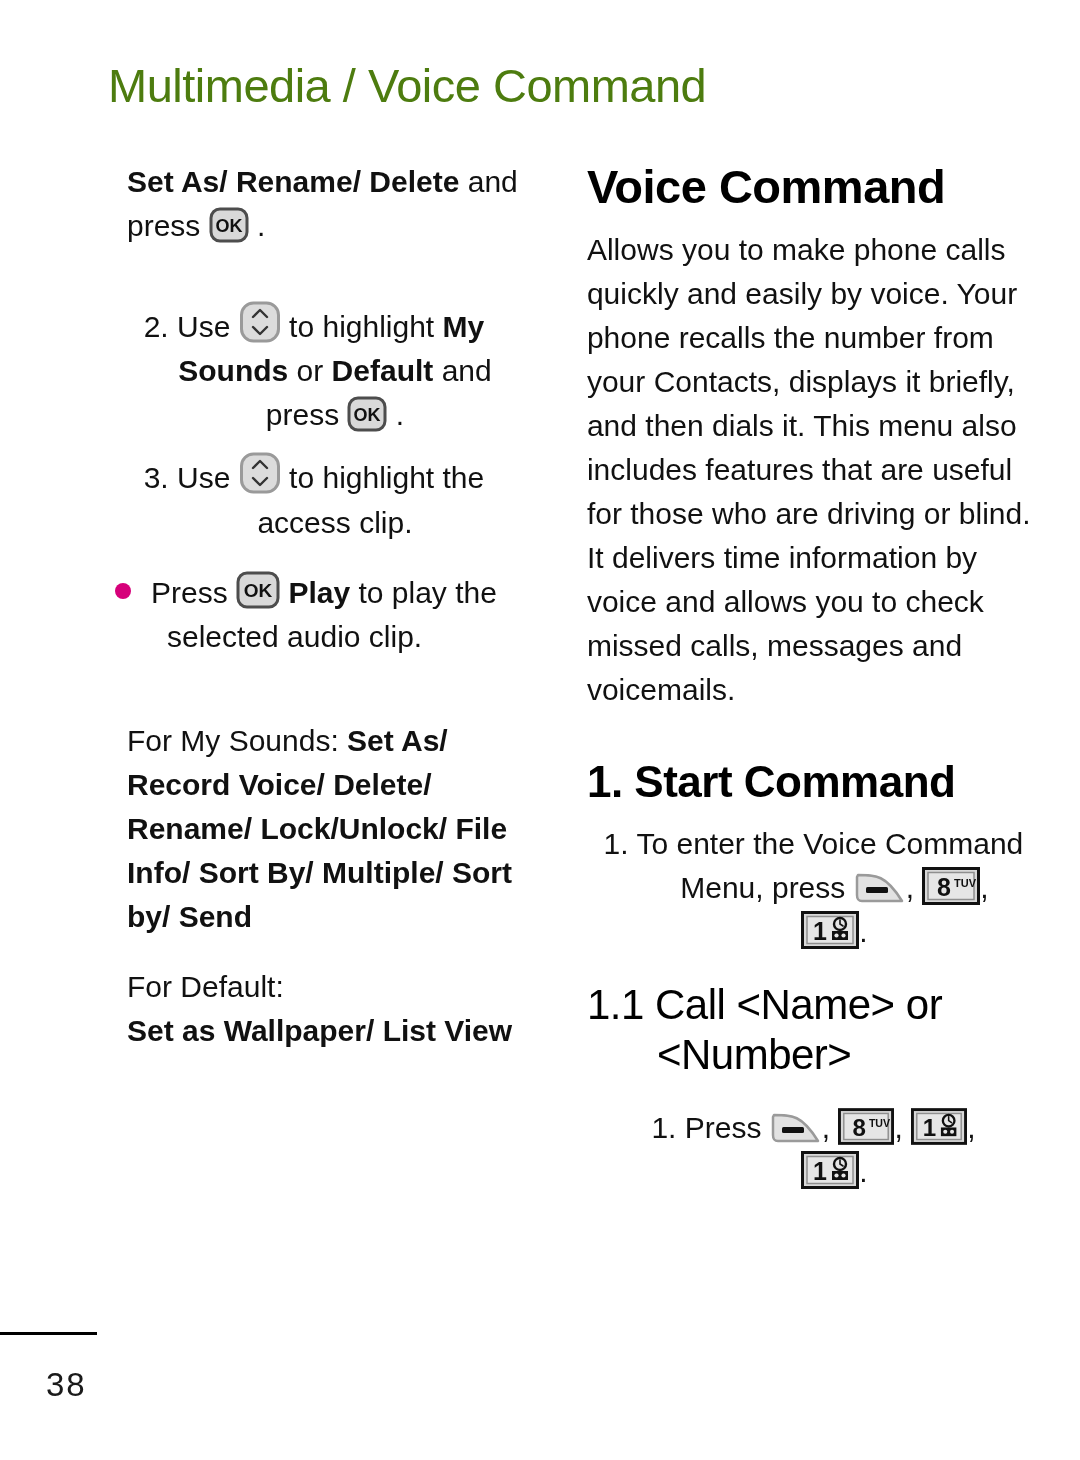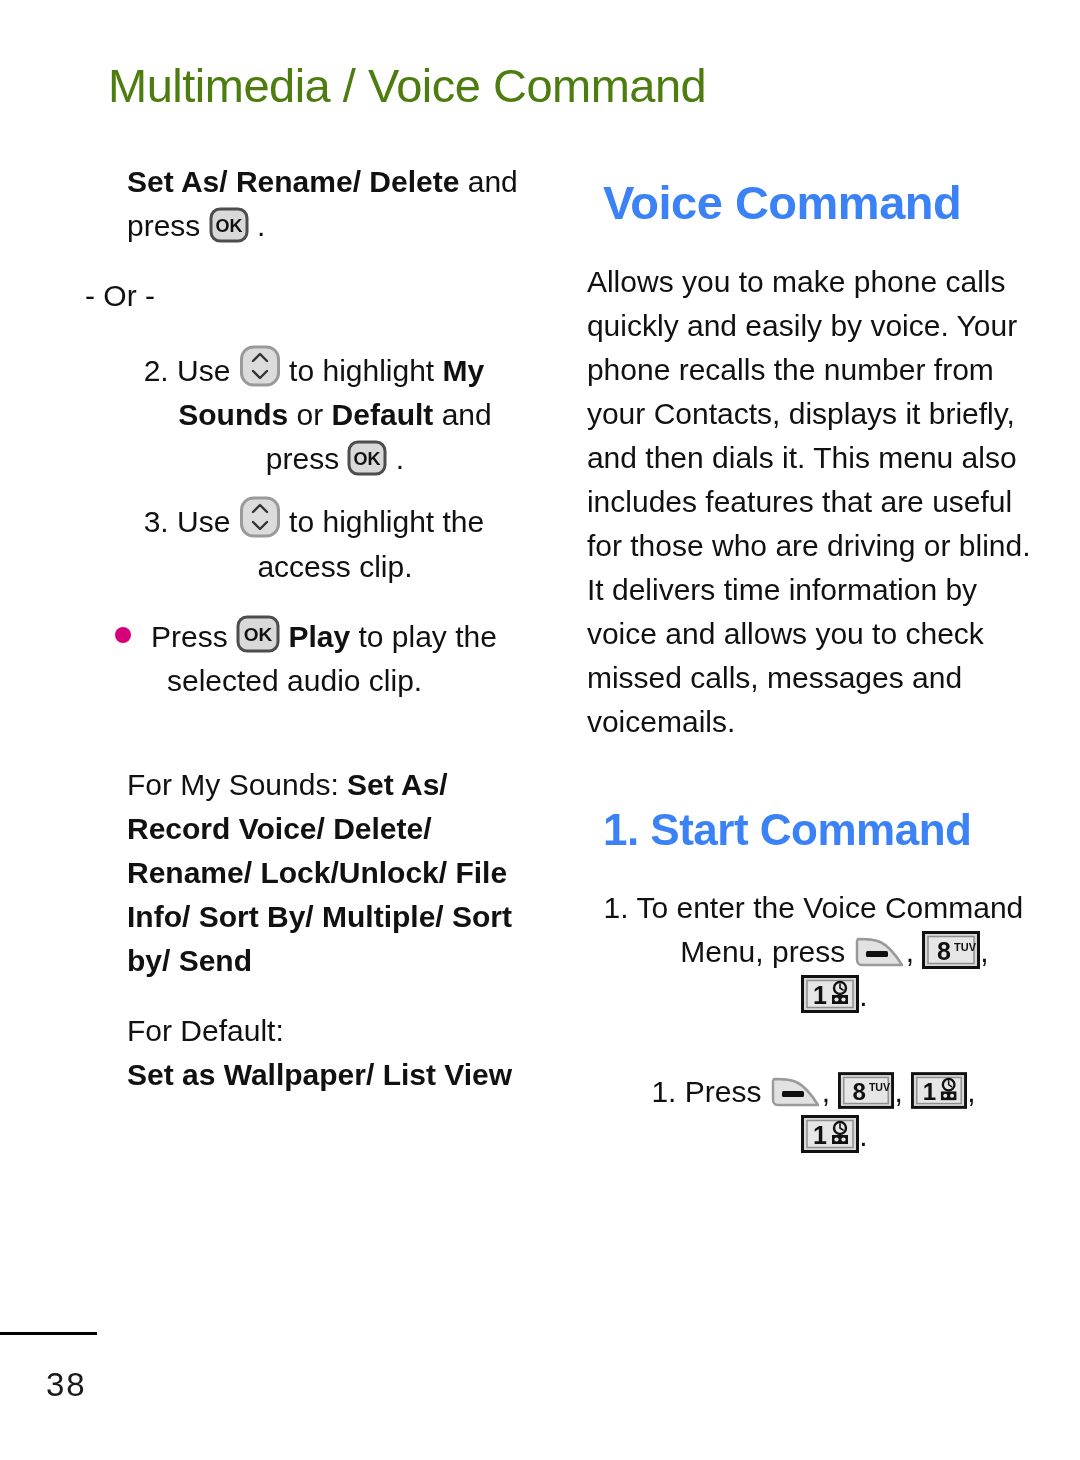--- a/index.html
+++ b/index.html
@@ -71,25 +71,25 @@
   }
   .gap-s { height: 14px; }
   .gap-m { height: 26px; }
   .gap-l { height: 34px; }
   .gap-xl { height: 44px; }
 
   b, .bold { font-weight: 700; }
 
   
   .h-magenta {
-    color: #3b82f6;
+    color: #000000;
     font-size: 47px;
     font-weight: 700;
     line-height: 54px;
-    margin: 16px;
+    margin: 0;
     letter-spacing: -0.5px;
   }
   .h-magenta.sub {
     font-size: 42px;
     line-height: 50px;
     font-weight: 400;
     padding-left: 70px;
     text-indent: -70px;
   }
   .h-magenta.num {
@@ -150,21 +150,20 @@
         <svg width="40" height="36" viewBox="0 0 40 36">
           <rect x="2" y="2" width="36" height="32" rx="9" ry="9" fill="#d9d9d9" stroke="#4d4d4d" stroke-width="3"></rect>
           <text x="20" y="25" font-family="Liberation Sans, sans-serif" font-size="18" font-weight="700" text-anchor="middle" fill="#111111">OK</text>
         </svg>
       </span>
       <span>.</span>
     </p>
 
     <div class="gap-m"></div>
 
-    <p class="para">- Or -</p>
 
     <div class="gap-m"></div>
 
     <p class="para hang"><span>2. Use</span>
       <span class="key">
         <svg width="42" height="44" viewBox="0 0 42 44">
           <rect x="2.5" y="3" width="37" height="38" rx="12" ry="12" fill="#dcdcdc" stroke="#9a9a9a" stroke-width="3"></rect>
           <path d="M14 17 L21 10 L28 17" fill="none" stroke="#333333" stroke-width="2.4" stroke-linecap="round" stroke-linejoin="round"></path>
           <path d="M14 27 L21 34 L28 27" fill="none" stroke="#333333" stroke-width="2.4" stroke-linecap="round" stroke-linejoin="round"></path>
         </svg>
@@ -260,20 +259,21 @@
           <path d="M39 9 L39 13 L42 15" fill="none" stroke="#111111" stroke-width="1.6" stroke-linecap="round"></path>
           <rect x="31" y="20" width="16" height="9" fill="#111111"></rect>
           <circle cx="35.5" cy="24.5" r="2.1" fill="#e6e6e6"></circle>
           <circle cx="42.5" cy="24.5" r="2.1" fill="#e6e6e6"></circle>
         </svg>
       </span><span>.</span>
     </p>
 
     <div class="gap-m"></div>
 
+    <h2 class="h-magenta sub"><span>1.1 Call &lt;Name&gt; or</span><br><span>&lt;Number&gt;</span></h2>
 
     <div class="gap-m"></div>
 
     <p class="para hang"><span>1. Press</span>
       <span class="key">
         <svg width="52" height="34" viewBox="0 0 52 34">
           <path d="M4 4 C22 4 32 4 48 30 L8 30 C4 30 3 28 3 24 L3 6 Z" fill="#e2e2e2" stroke="#9a9a9a" stroke-width="2.5" stroke-linejoin="round"></path>
           <rect x="12" y="16" width="22" height="6" rx="1.5" fill="#111111"></rect>
         </svg>
       </span><span>,</span>

